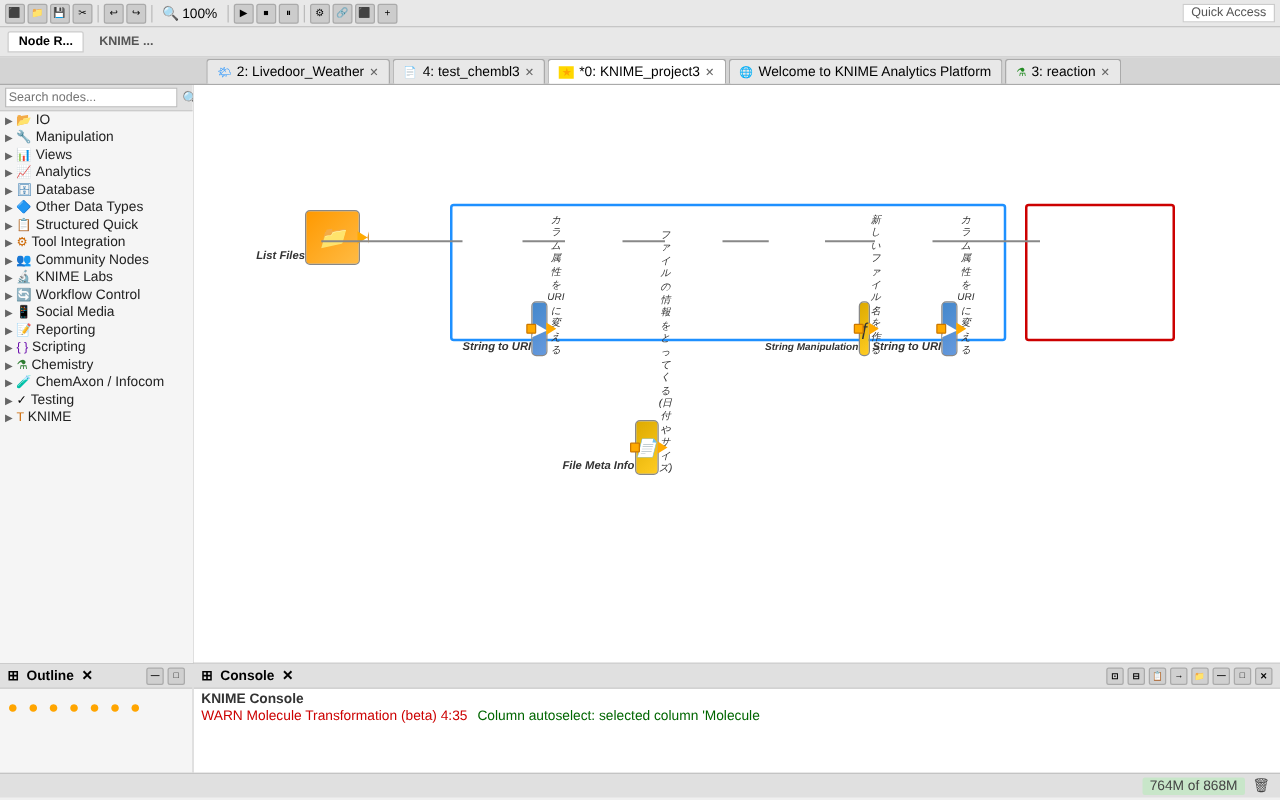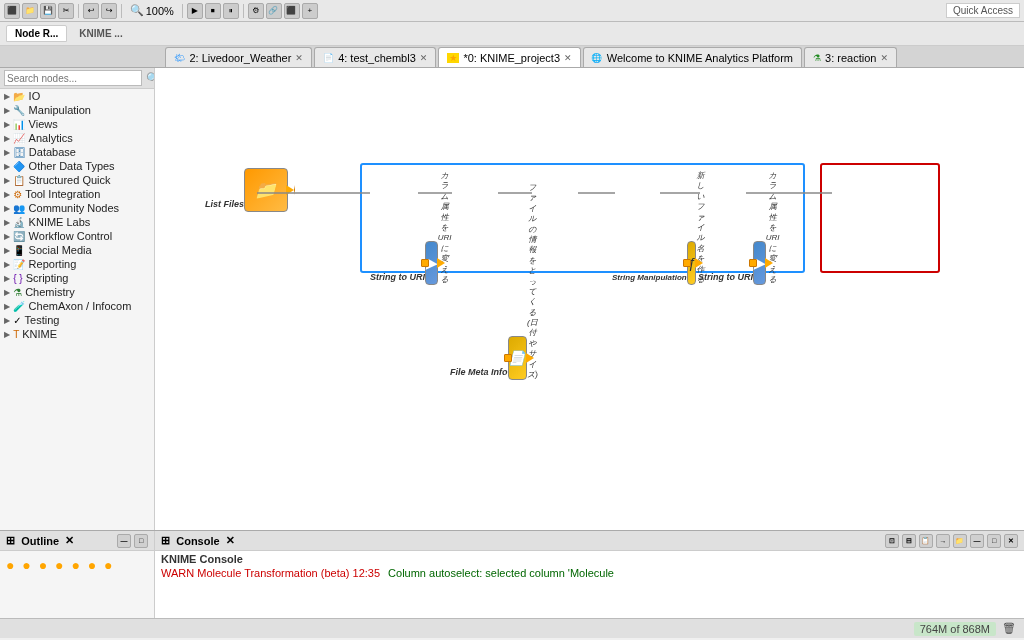--- a/index.html
+++ b/index.html
@@ -562,21 +562,21 @@
         <div class="panel-btn">→</div>
         <div class="panel-btn">📁</div>
         <div class="panel-btn">—</div>
         <div class="panel-btn">□</div>
         <div class="panel-btn">✕</div>
       </div>
     </div>
     <div class="console-content">
       <div class="console-title">KNIME Console</div>
       <div style="display:flex;gap:8px;">
-        <span class="console-warn">WARN  Molecule Transformation (beta) 12:35</span>
+        <span class="console-warn">WARN  Molecule Transformation (beta) 4:35</span>
         <span class="console-info">Column autoselect: selected column 'Molecule</span>
       </div>
     </div>
   </div>
 </div>
 
 <div id="status-bar">
   <span></span>
   <div class="status-right">
     <span class="status-mem">764M of 868M</span>

